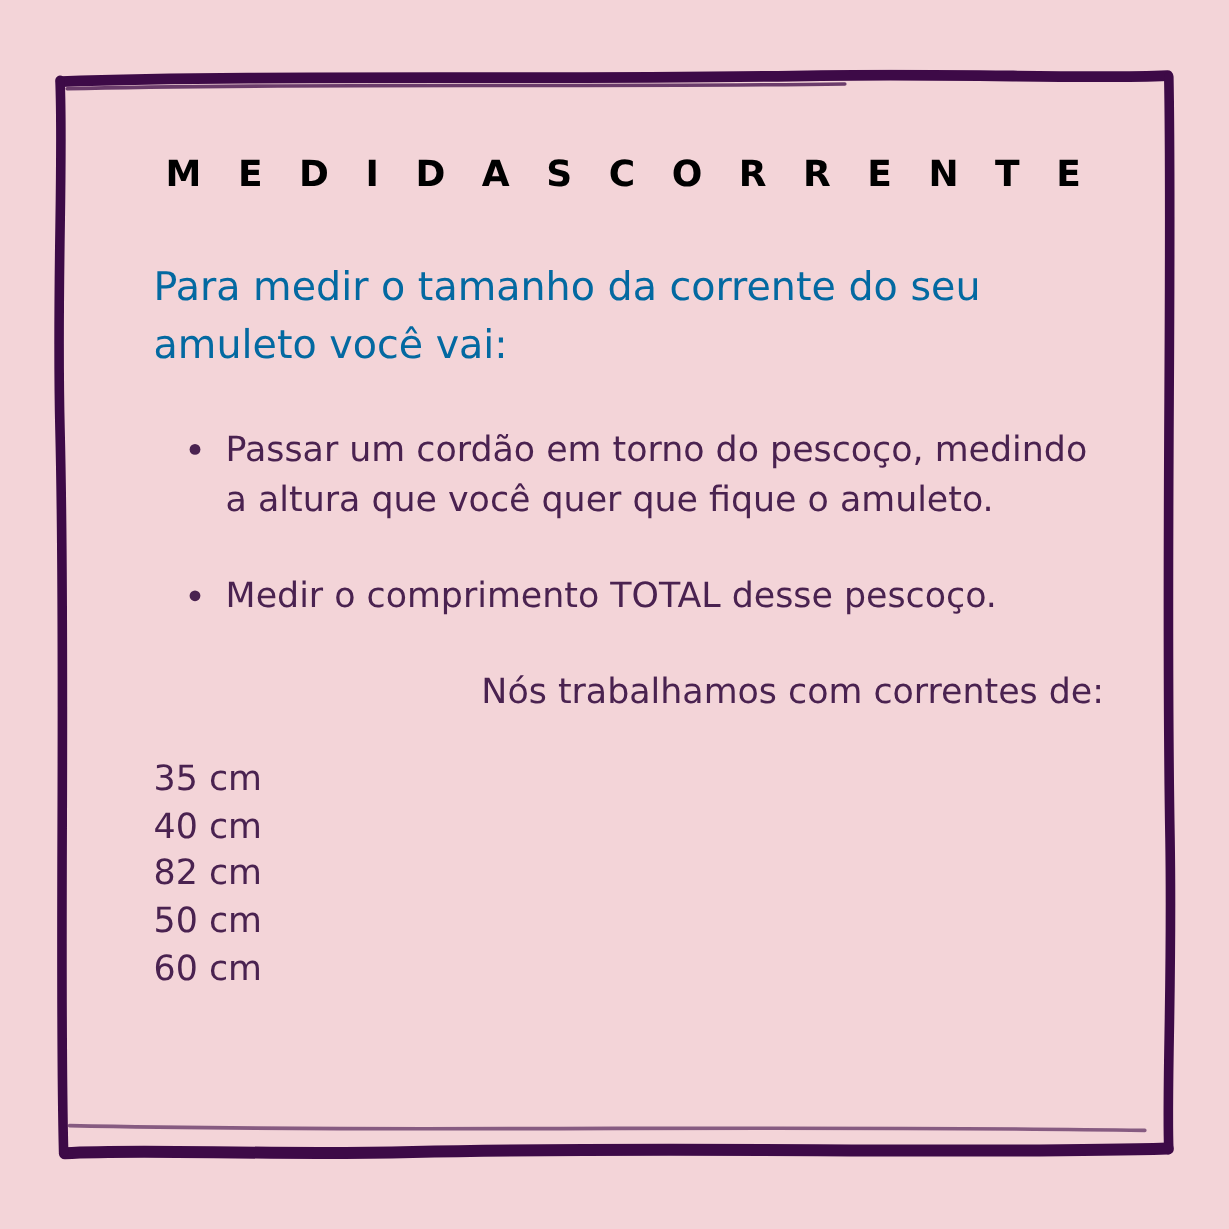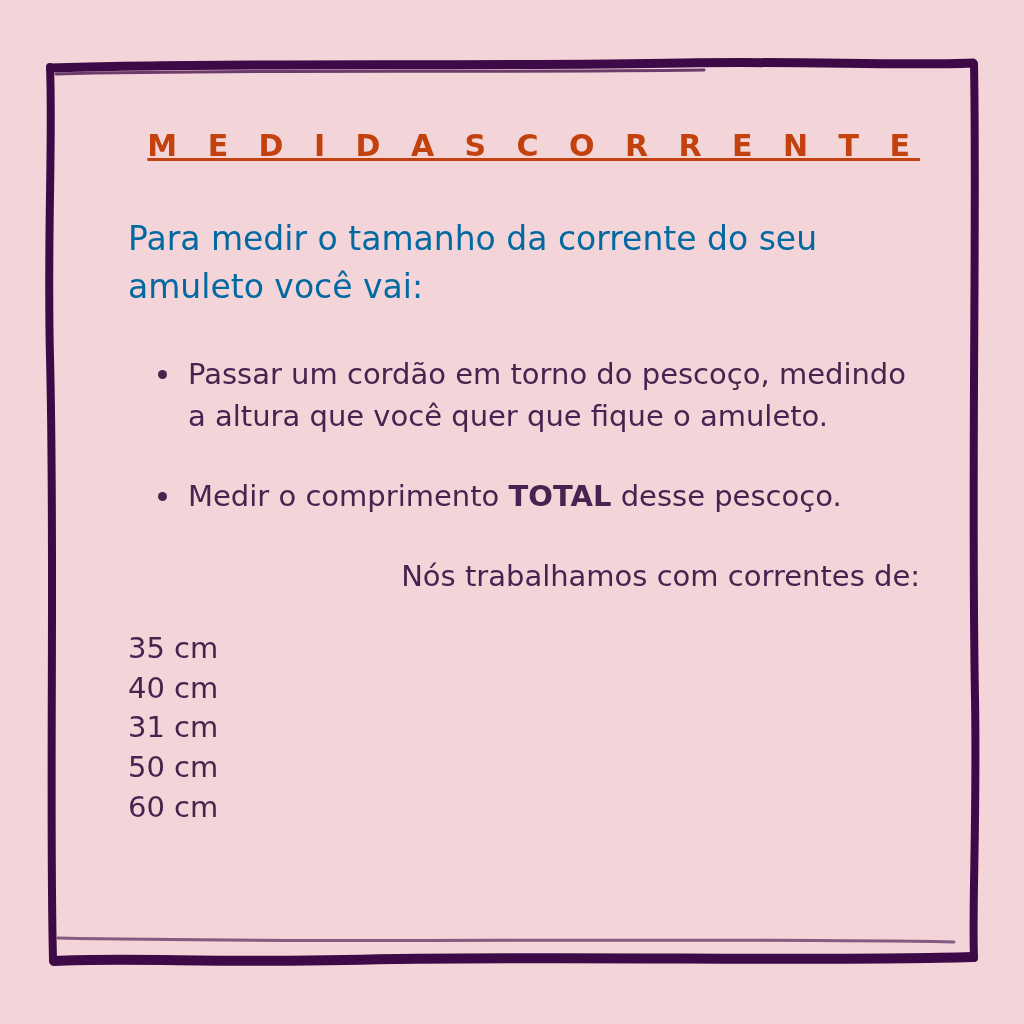--- a/index.html
+++ b/index.html
@@ -39,28 +39,27 @@
     position: absolute;
     left: 0;
     top: 0;
     width: 1024px;
     height: 1024px;
     box-sizing: border-box;
     padding: 128px 104px 60px 128px;
   }
 
   .title {
-    text-align: right;
-    color: #c2410c;
+    text-align: left;
+    color: #000000;
     font-size: 30px;
     font-weight: bold;
     letter-spacing: 10px;
     margin: 0 0 52px 0;
     padding-left: 10px;
-    text-decoration: underline;
   }
 
   .intro {
     color: #0369a1;
     font-size: 33px;
     line-height: 1.45;
     margin: 10px 0 42px 0;
     max-width: 790px;
   }
 
@@ -82,21 +81,21 @@
     content: "";
     position: absolute;
     left: 2px;
     top: 17px;
     width: 9px;
     height: 9px;
     border-radius: 50%;
     background: #4a2250;
   }
   ul.steps li b {
-    font-weight: bold;
+    font-weight: normal;
   }
 
   .lead {
     color: #4a2250;
     font-size: 29px;
     line-height: 1.45;
     margin: 26px 0 32px 0;
     text-align: right;
   }
 
@@ -139,19 +138,19 @@
       <li>
         <span>Medir o comprimento </span><b>TOTAL</b><span> desse pescoço.</span>
       </li>
     </ul>
 
     <p class="lead">Nós trabalhamos com correntes de:</p>
 
     <div class="sizes">
       <div>35 cm</div>
       <div>40 cm</div>
-      <div>31 cm</div>
+      <div>82 cm</div>
       <div>50 cm</div>
       <div>60 cm</div>
     </div>
 
   </div>
 </div>
 
 </body></html>

